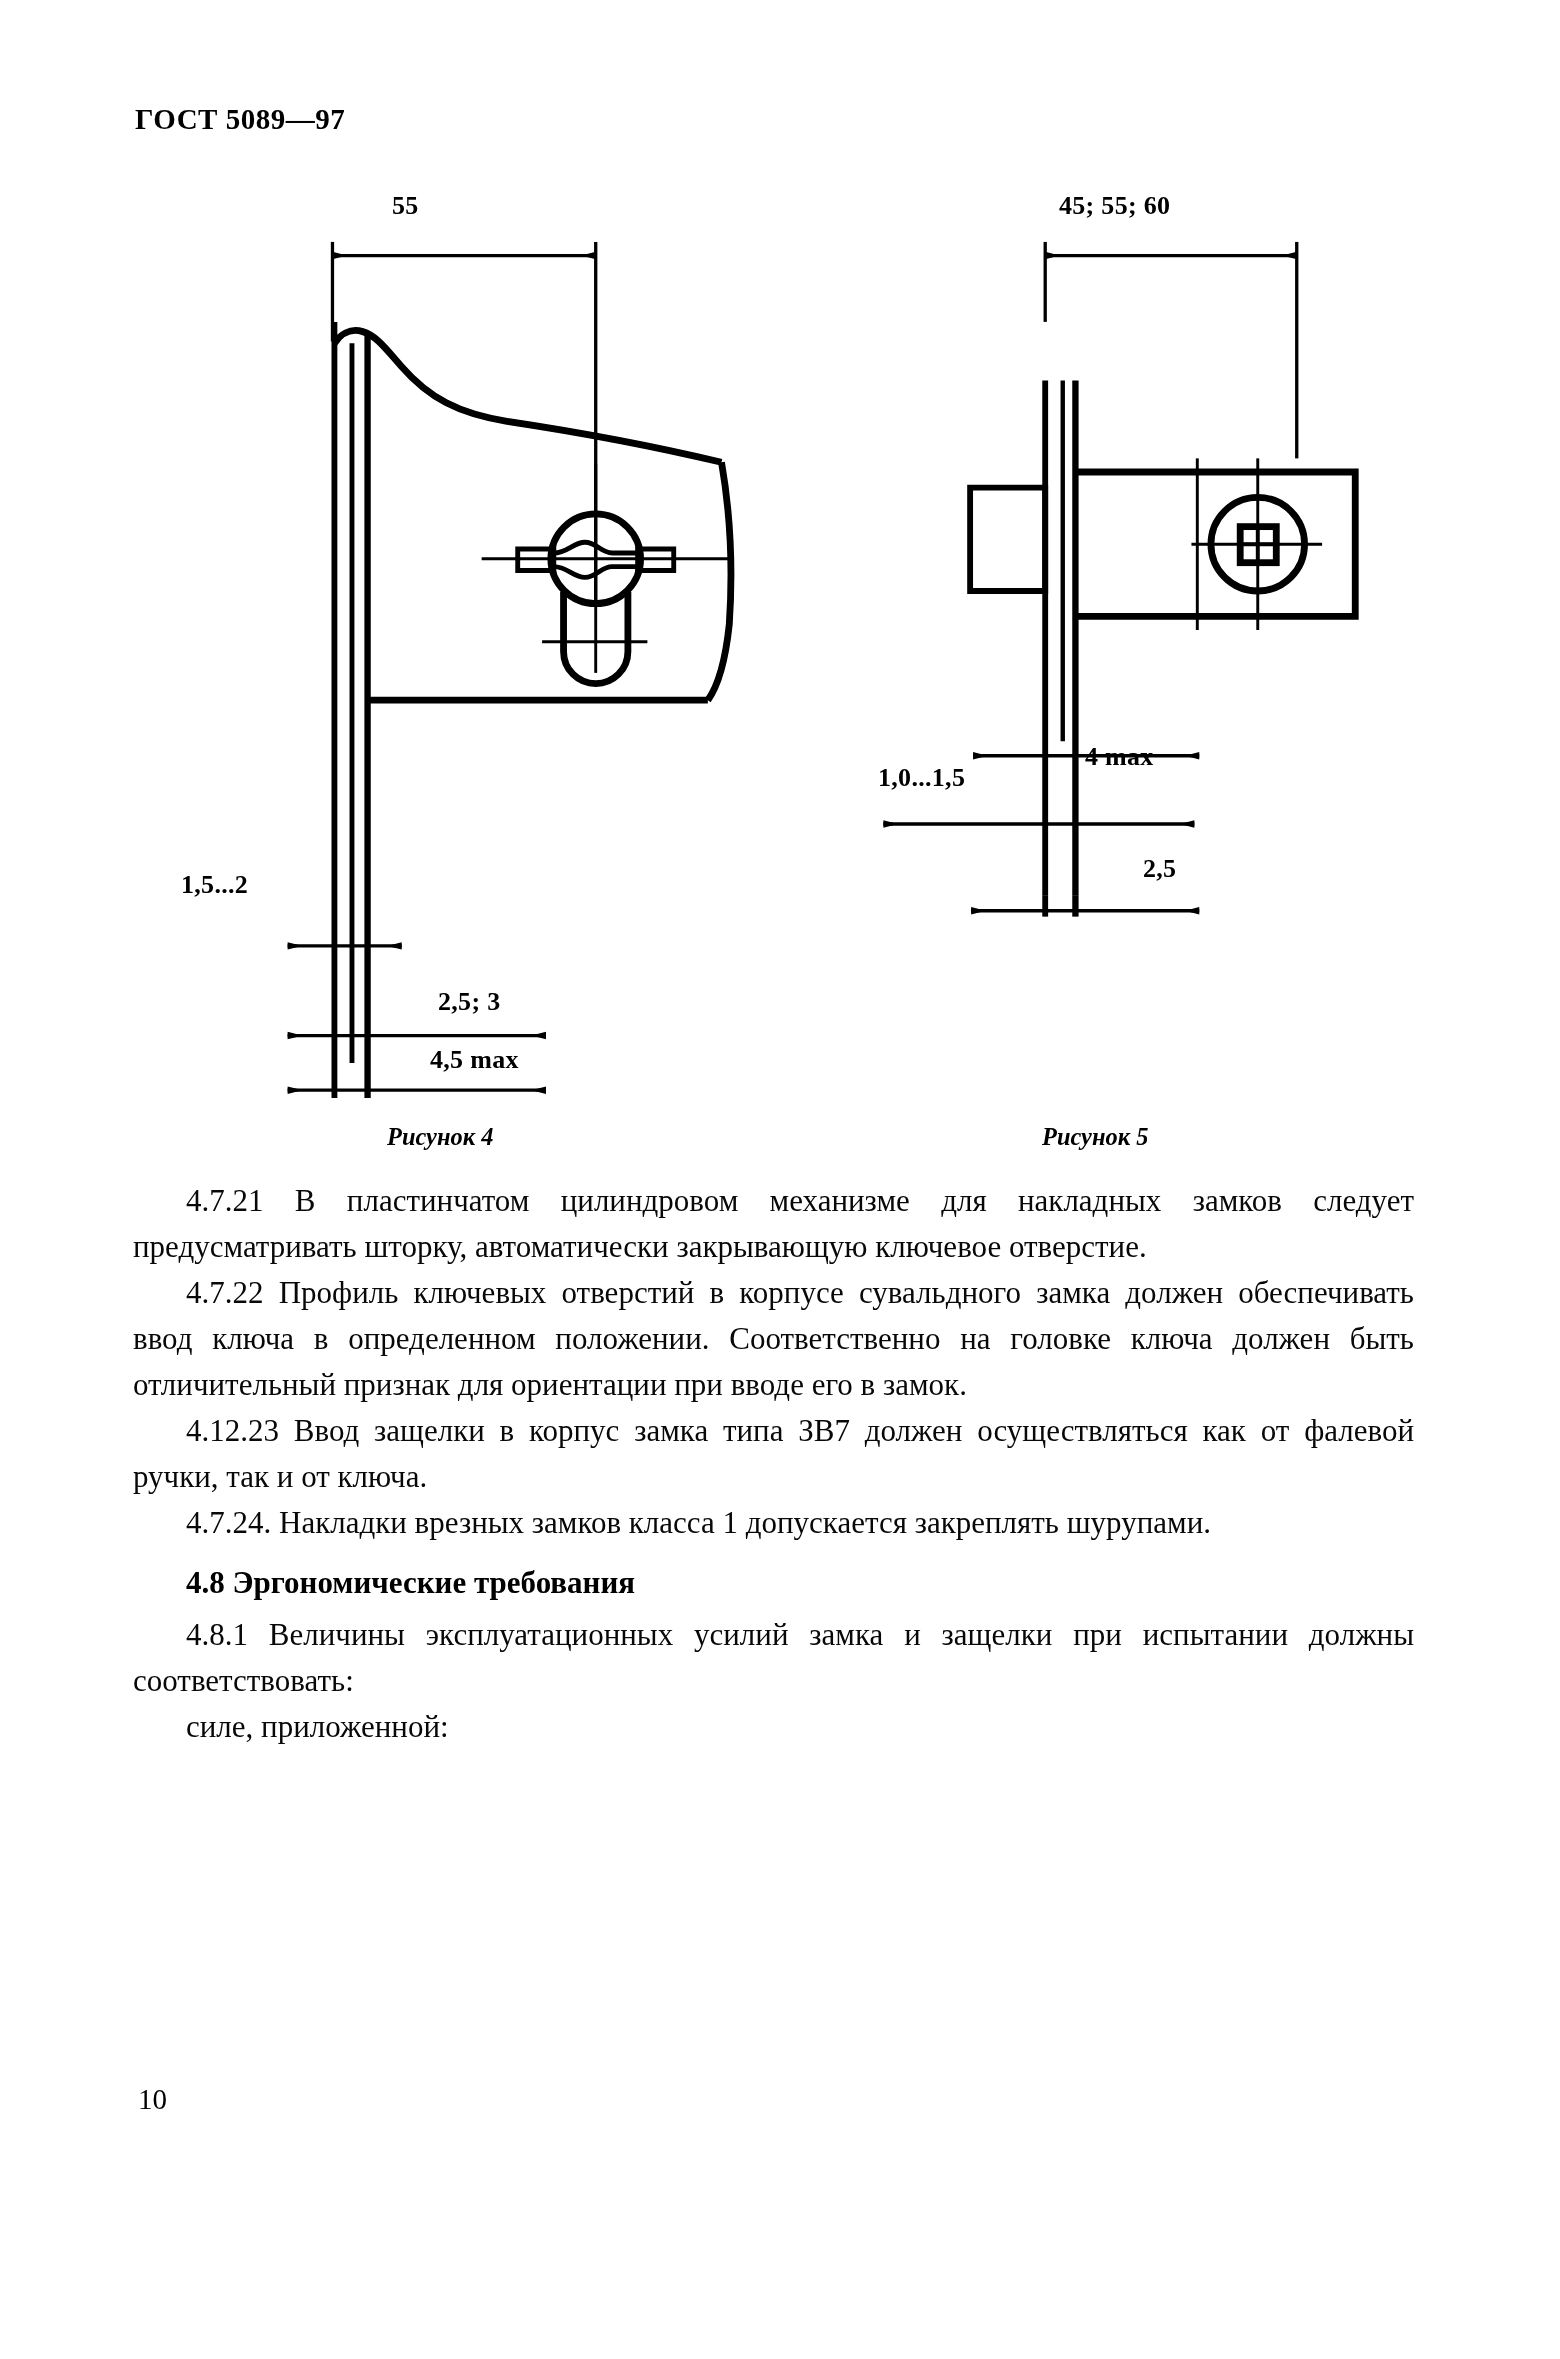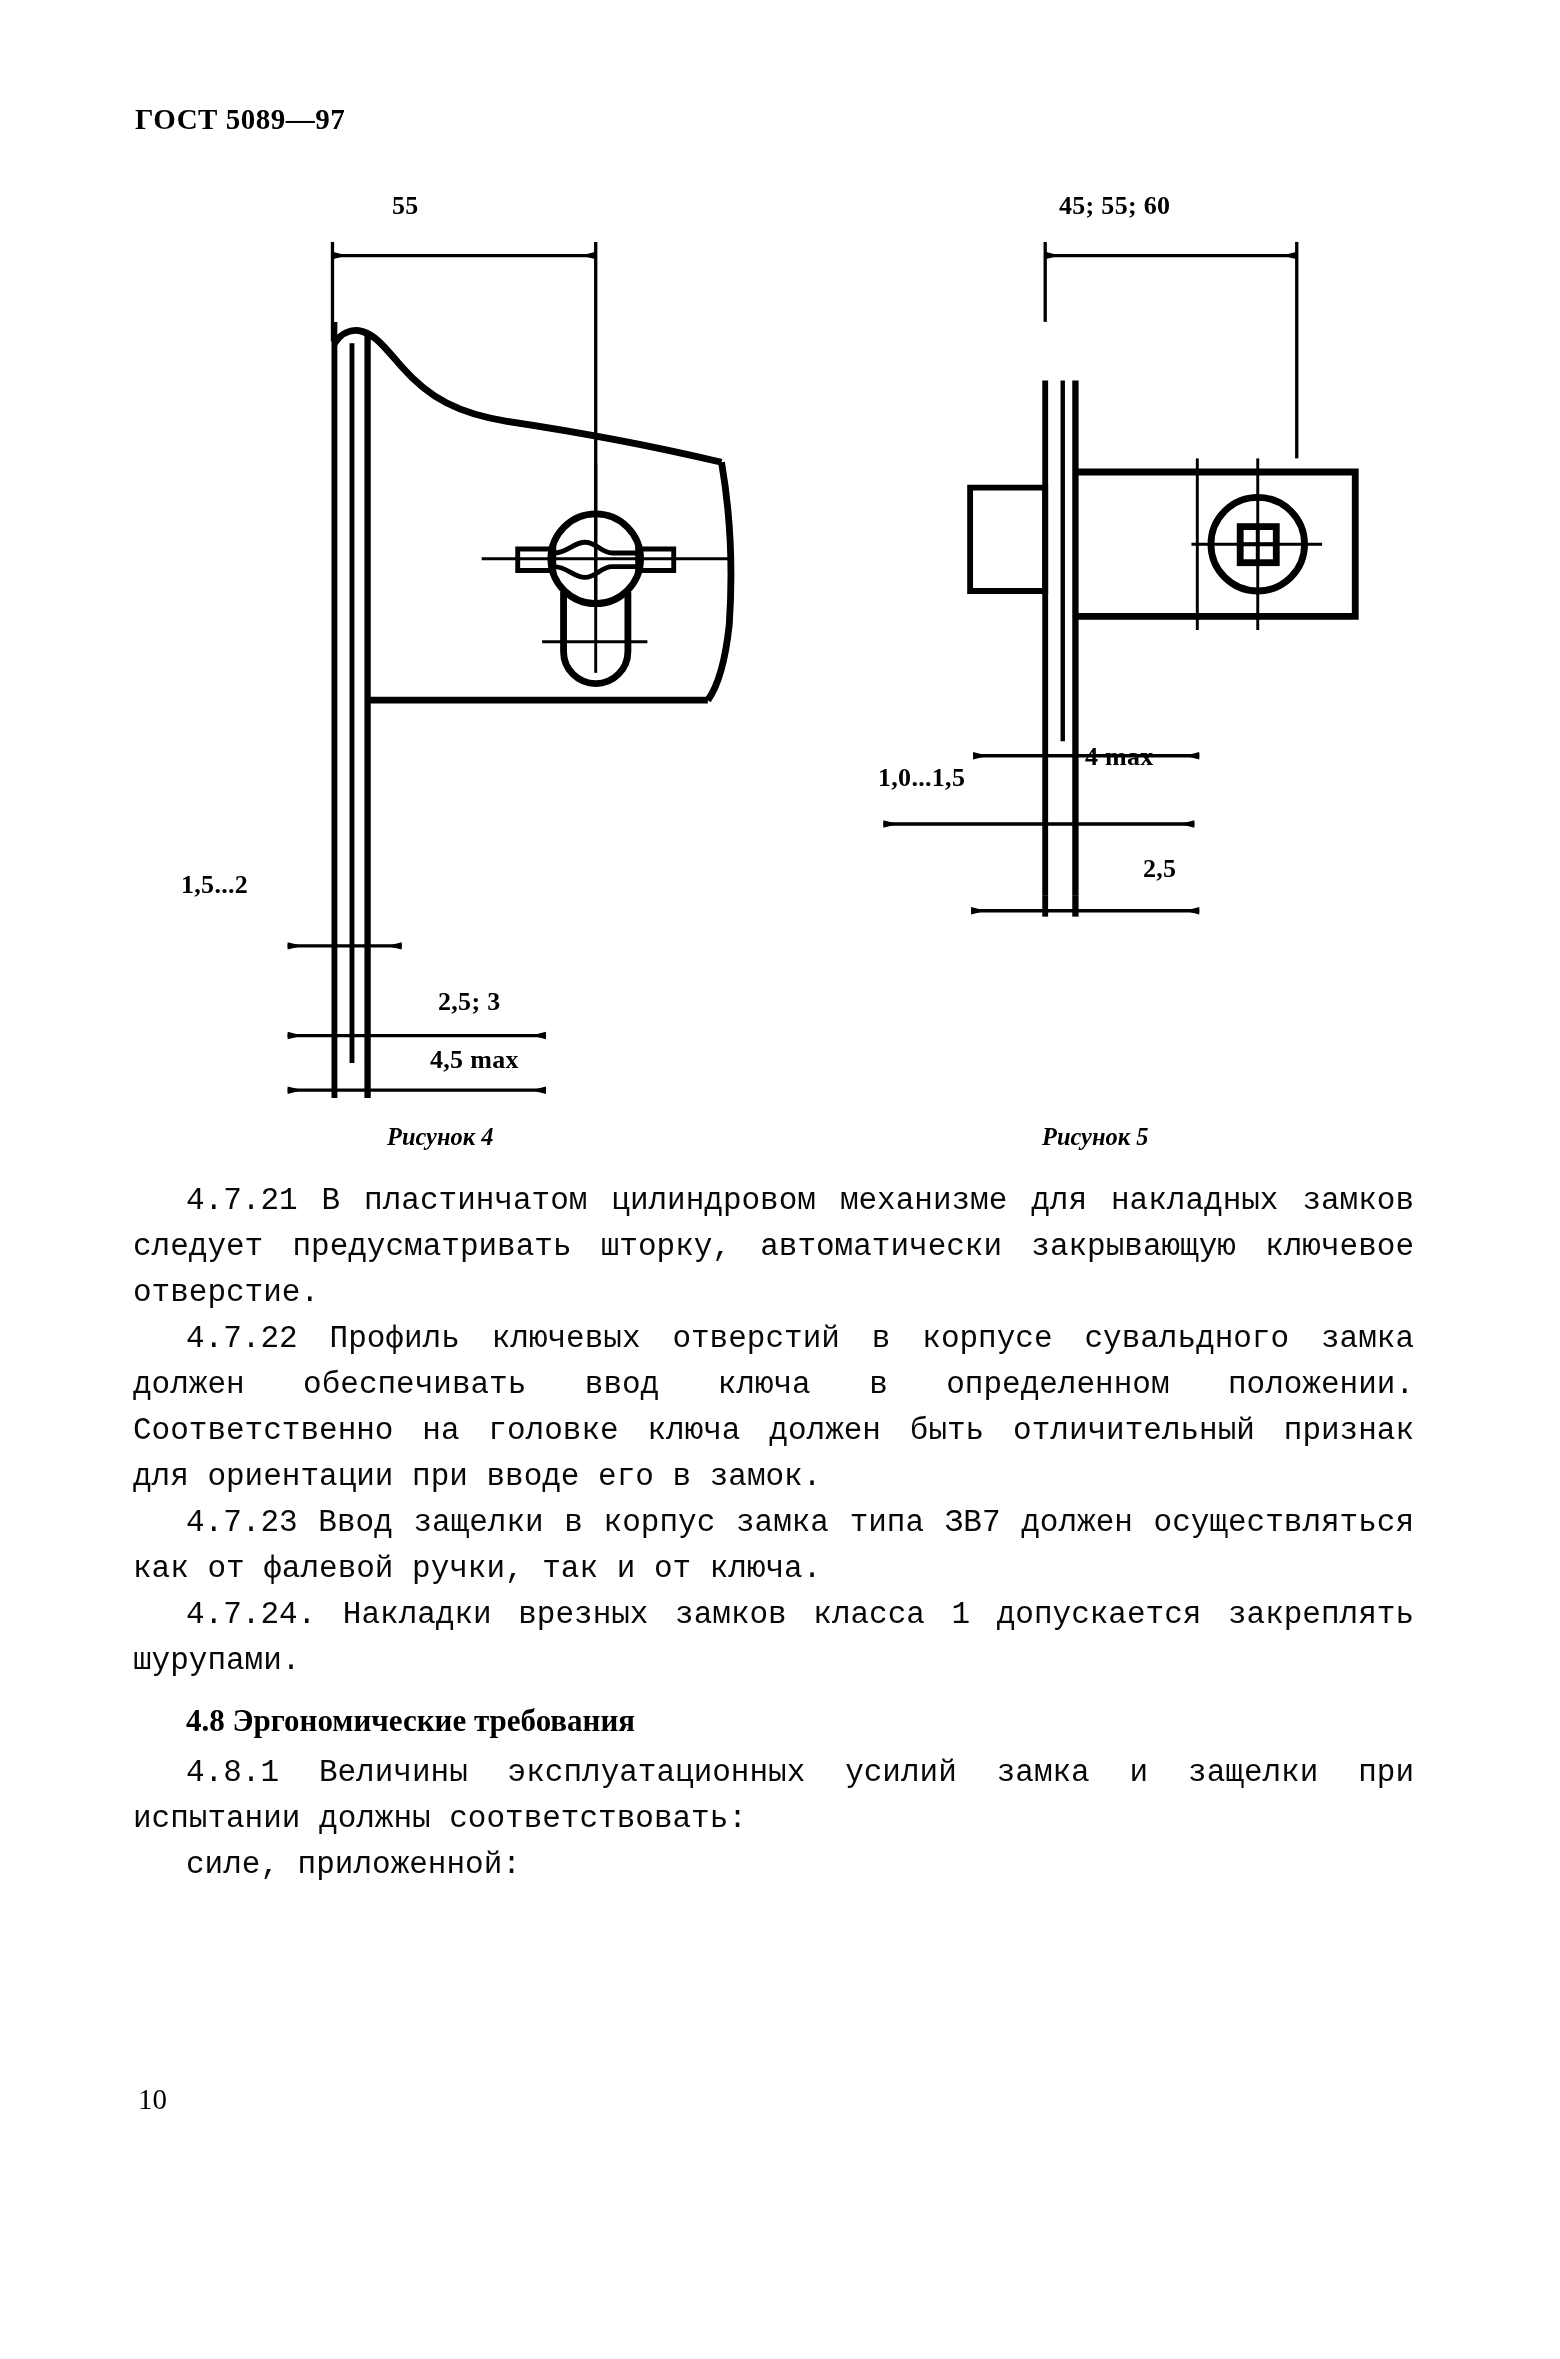--- a/index.html
+++ b/index.html
@@ -59,21 +59,21 @@
   }
 
   
   .body-text {
     position: absolute;
     left: 133px;
     top: 1178px;
     width: 1297px;
   }
   .para {
-    font-family: Liberation Mono, monospace;
+    font-family: Liberation Serif, serif;
     font-size: 31px;
     line-height: 46px;
     text-align: justify;
     text-justify: inter-word;
     margin: 0 16px 0 0;
     color: #0a0a0a;
   }
   .para.indent { text-indent: 53px; }
   .para + .para { margin-top: 0; }
   .heading {
@@ -219,21 +219,21 @@
     <div class="dim-label" style="left:878px; top:763px;">1,0...1,5</div>
     <div class="dim-label" style="left:1143px; top:854px;">2,5</div>
 
     <div class="fig-caption fig4-caption">Рисунок 4</div>
     <div class="fig-caption fig5-caption">Рисунок 5</div>
   </div>
 
   <div class="body-text">
     <p class="para indent">4.7.21 В пластинчатом цилиндровом механизме для накладных замков следует предусматривать шторку, автоматически закрывающую ключевое отверстие.</p>
     <p class="para indent">4.7.22 Профиль ключевых отверстий в корпусе сувальдного замка должен обеспечивать ввод ключа в определенном положении. Соответственно на головке ключа должен быть отличительный признак для ориентации при вводе его в замок.</p>
-    <p class="para indent">4.7.23 Ввод защелки в корпус замка типа ЗВ7 должен осуществляться как от фалевой ручки, так и от ключа.</p>
+    <p class="para indent">4.12.23 Ввод защелки в корпус замка типа ЗВ7 должен осуществляться как от фалевой ручки, так и от ключа.</p>
     <p class="para indent">4.7.24. Накладки врезных замков класса 1 допускается закреплять шурупами.</p>
 
     <div class="heading">4.8 Эргономические требования</div>
 
     <p class="para indent">4.8.1 Величины эксплуатационных усилий замка и защелки при испытании должны соответствовать:</p>
     <p class="para indent">силе, приложенной:</p>
   </div>
 
   <div class="page-number">10</div>
 

